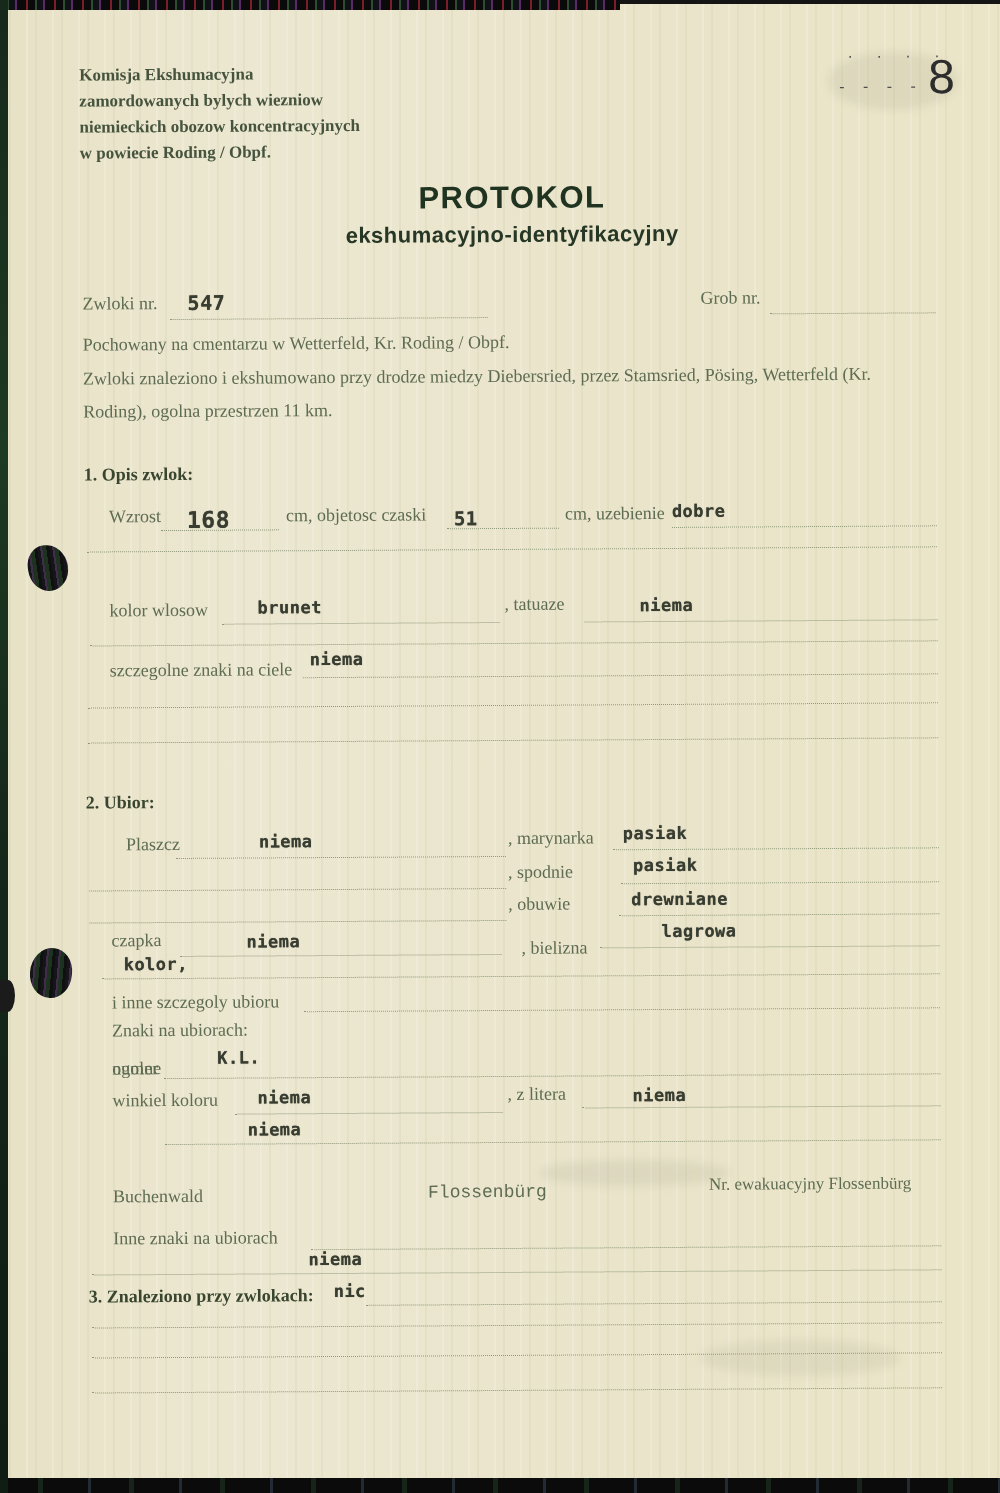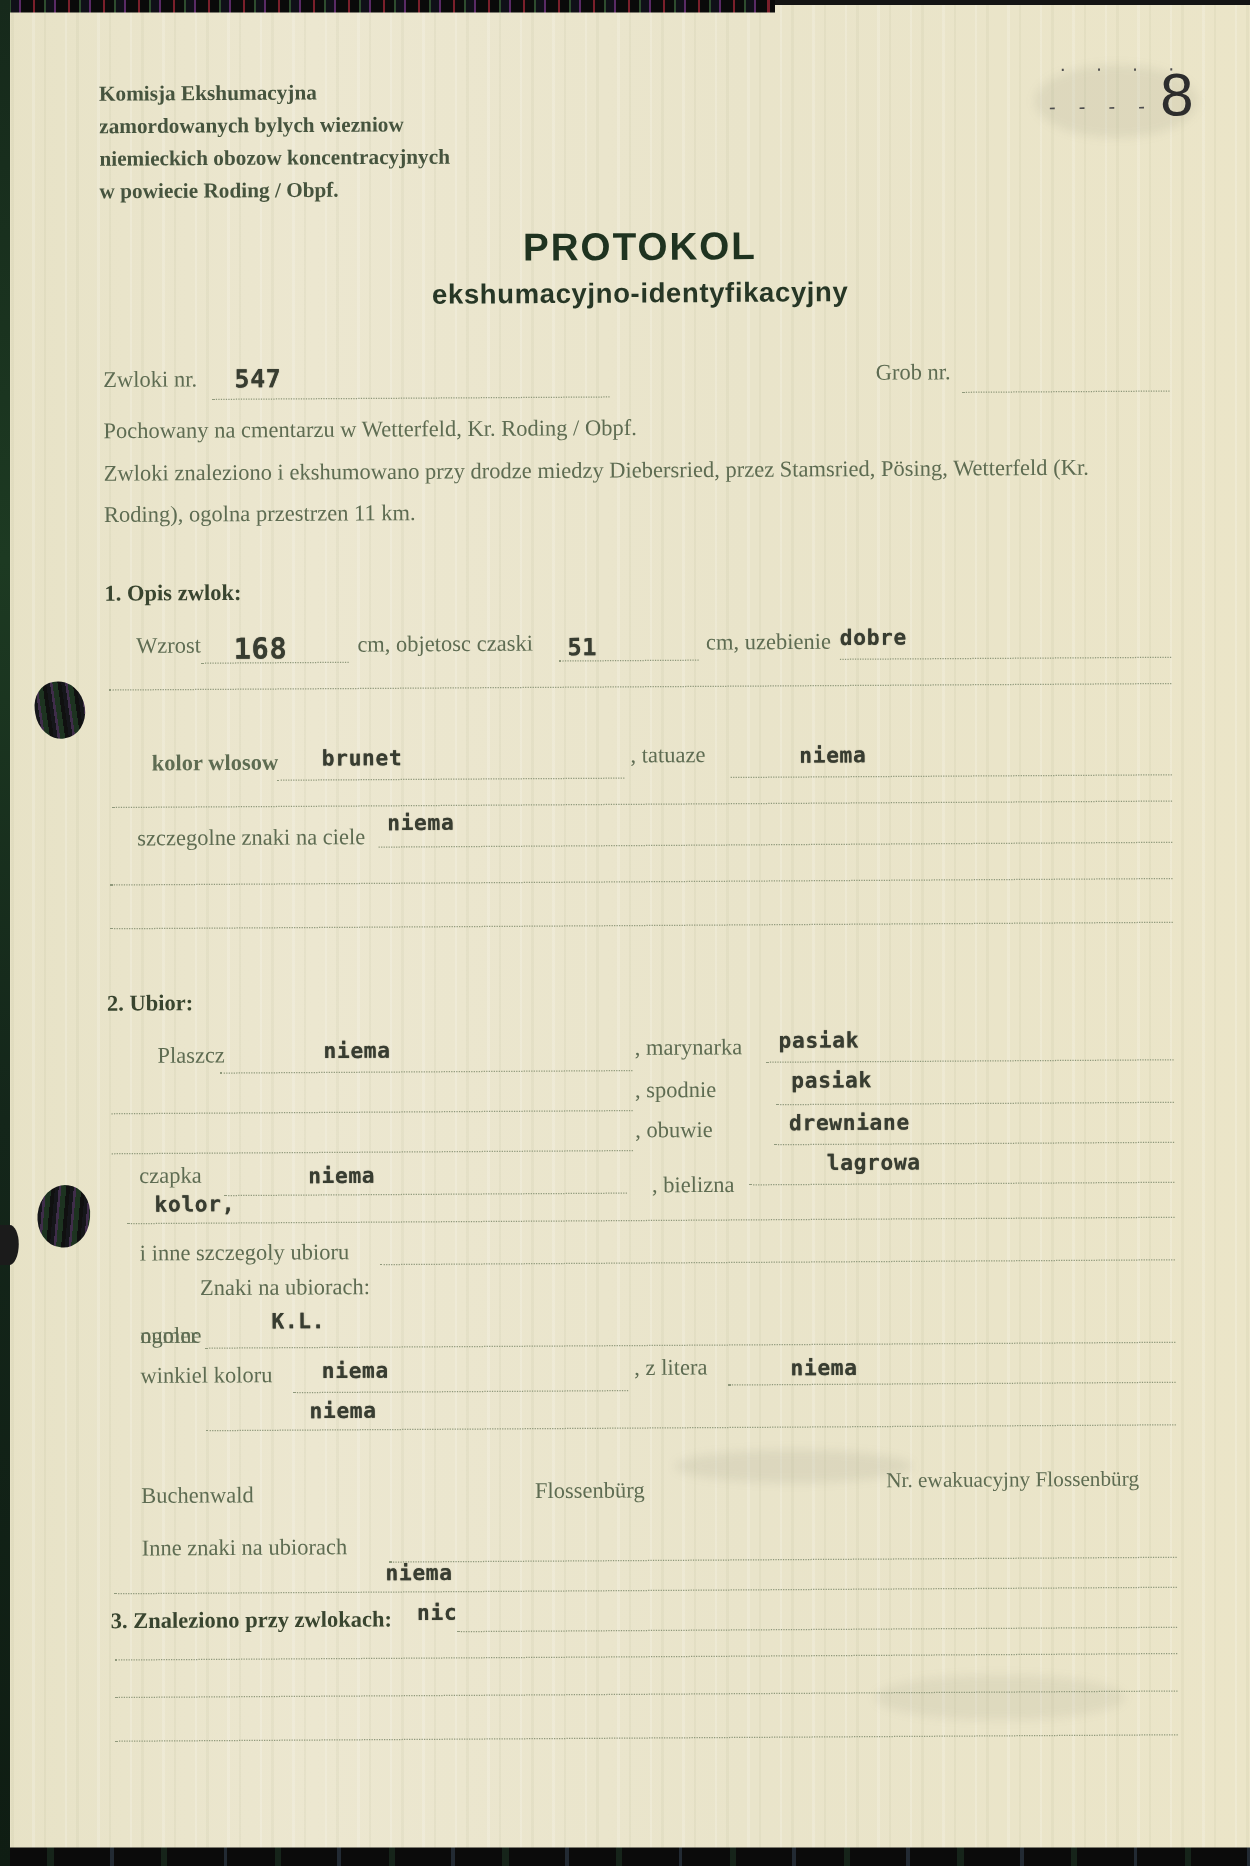--- a/index.html
+++ b/index.html
@@ -83,21 +83,21 @@
     <div class="dotline" style="left:162px;top:528px;width:118px;"></div>
     <div class="abs typed" style="left:188px;top:505px;font-size:23px;">168</div>
     <div class="abs print" style="left:287px;top:504px;">cm, objetosc czaski</div>
     <div class="dotline" style="left:448px;top:528px;width:112px;"></div>
     <div class="abs typed" style="left:455px;top:507px;font-size:19px;">51</div>
     <div class="abs print" style="left:566px;top:504px;">cm, uzebienie</div>
     <div class="abs typed" style="left:673px;top:502px;">dobre</div>
     <div class="dotline" style="left:673px;top:528px;width:265px;"></div>
     <div class="dotline" style="left:88px;top:549px;width:850px;"></div>
 
-    <div class="abs print" style="left:122px;top:598px;font-weight:bold;">kolor wlosow</div>
+    <div class="abs print" style="left:110px;top:598px;">kolor wlosow</div>
     <div class="dotline" style="left:222px;top:622px;width:278px;"></div>
     <div class="abs typed" style="left:258px;top:596px;">brunet</div>
     <div class="abs print" style="left:505px;top:594px;">, tatuaze</div>
     <div class="dotline" style="left:585px;top:622px;width:353px;"></div>
     <div class="abs typed" style="left:640px;top:596px;">niema</div>
     <div class="dotline" style="left:90px;top:643px;width:848px;"></div>
 
     <div class="abs print" style="left:110px;top:658px;">szczegolne znaki na ciele</div>
     <div class="abs typed" style="left:310px;top:648px;">niema</div>
     <div class="dotline" style="left:303px;top:676px;width:635px;"></div>
@@ -129,39 +129,39 @@
     <div class="abs print" style="left:520px;top:926px;margin-top:12px;">, bielizna</div>
     <div class="abs typed" style="left:660px;top:922px;">lagrowa</div>
     <div class="dotline" style="left:598px;top:948px;width:340px;"></div>
 
     <div class="abs typed" style="left:122px;top:952px;">kolor,</div>
     <div class="dotline" style="left:100px;top:976px;width:838px;"></div>
 
     <div class="abs print" style="left:110px;top:990px;">i inne szczegoly ubioru</div>
     <div class="dotline" style="left:302px;top:1010px;width:636px;"></div>
 
-    <div class="abs print" style="left:110px;top:1018px;margin-left:48px;">Znaki na ubiorach:</div>
+    <div class="abs print" style="left:110px;top:1018px;">Znaki na ubiorach:</div>
 
     <div class="abs print" style="left:110px;top:1056px;">ogolne</div>
     <div class="abs typed" style="left:215px;top:1046px;">K.L.</div>
     <div class="dotline" style="left:162px;top:1076px;width:776px;"></div>
 
     <div class="abs print" style="left:110px;top:1088px;">winkiel koloru</div>
     <div class="dotline" style="left:232px;top:1112px;width:268px;"></div>
     <div class="abs typed" style="left:255px;top:1086px;">niema</div>
     <div class="abs print" style="left:505px;top:1084px;">, z litera</div>
     <div class="dotline" style="left:580px;top:1108px;width:358px;"></div>
     <div class="abs typed" style="left:630px;top:1086px;">niema</div>
 
     <div class="abs print" style="left:110px;top:1056px;">numer</div>
     <div class="dotline" style="left:162px;top:1142px;width:776px;"></div>
     <div class="abs typed" style="left:245px;top:1118px;">niema</div>
 
     <div class="abs print" style="left:110px;top:1184px;">Buchenwald</div>
-    <div class="abs print" style="left:425px;top:1182px;">Flossenbürg</div>
+    <div class="abs print" style="left:425px;top:1182px;font-family:Liberation Mono, monospace;">Flossenbürg</div>
     <div class="abs print" style="left:706px;top:1176px;font-size:17px;">Nr. ewakuacyjny Flossenbürg</div>
 
     <div class="abs print" style="left:110px;top:1226px;">Inne znaki na ubiorach</div>
     <div class="dotline" style="left:308px;top:1248px;width:630px;"></div>
     <div class="abs typed" style="left:305px;top:1248px;">niema</div>
     <div class="dotline" style="left:88px;top:1272px;width:850px;"></div>
 
     <div class="abs print-bold" style="left:85px;top:1284px;">3. Znaleziono przy zwlokach:</div>
     <div class="abs typed" style="left:330px;top:1280px;">nic</div>
     <div class="dotline" style="left:362px;top:1304px;width:576px;"></div>

